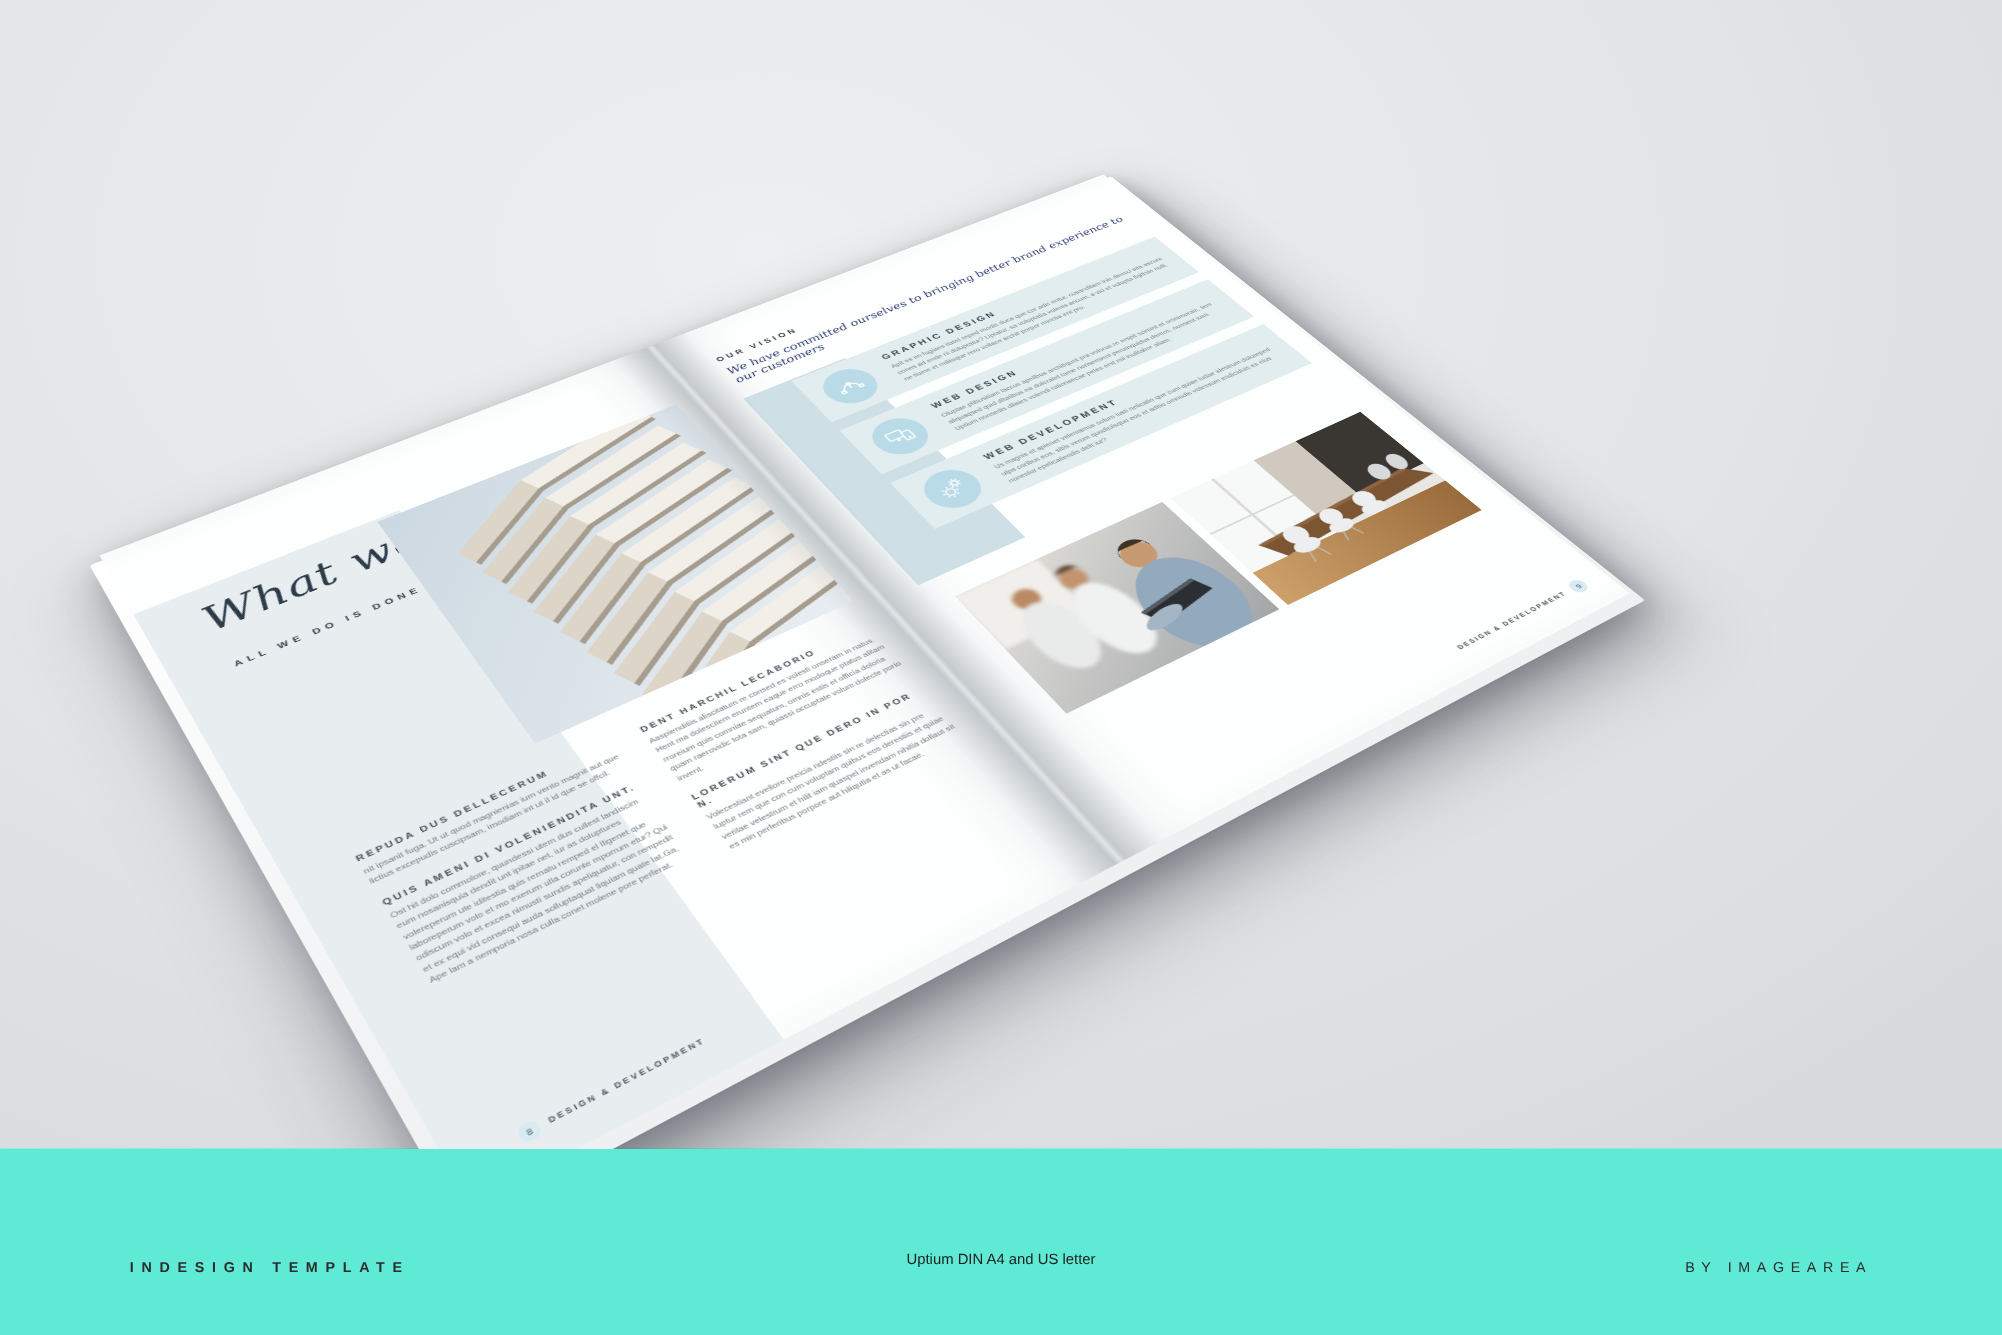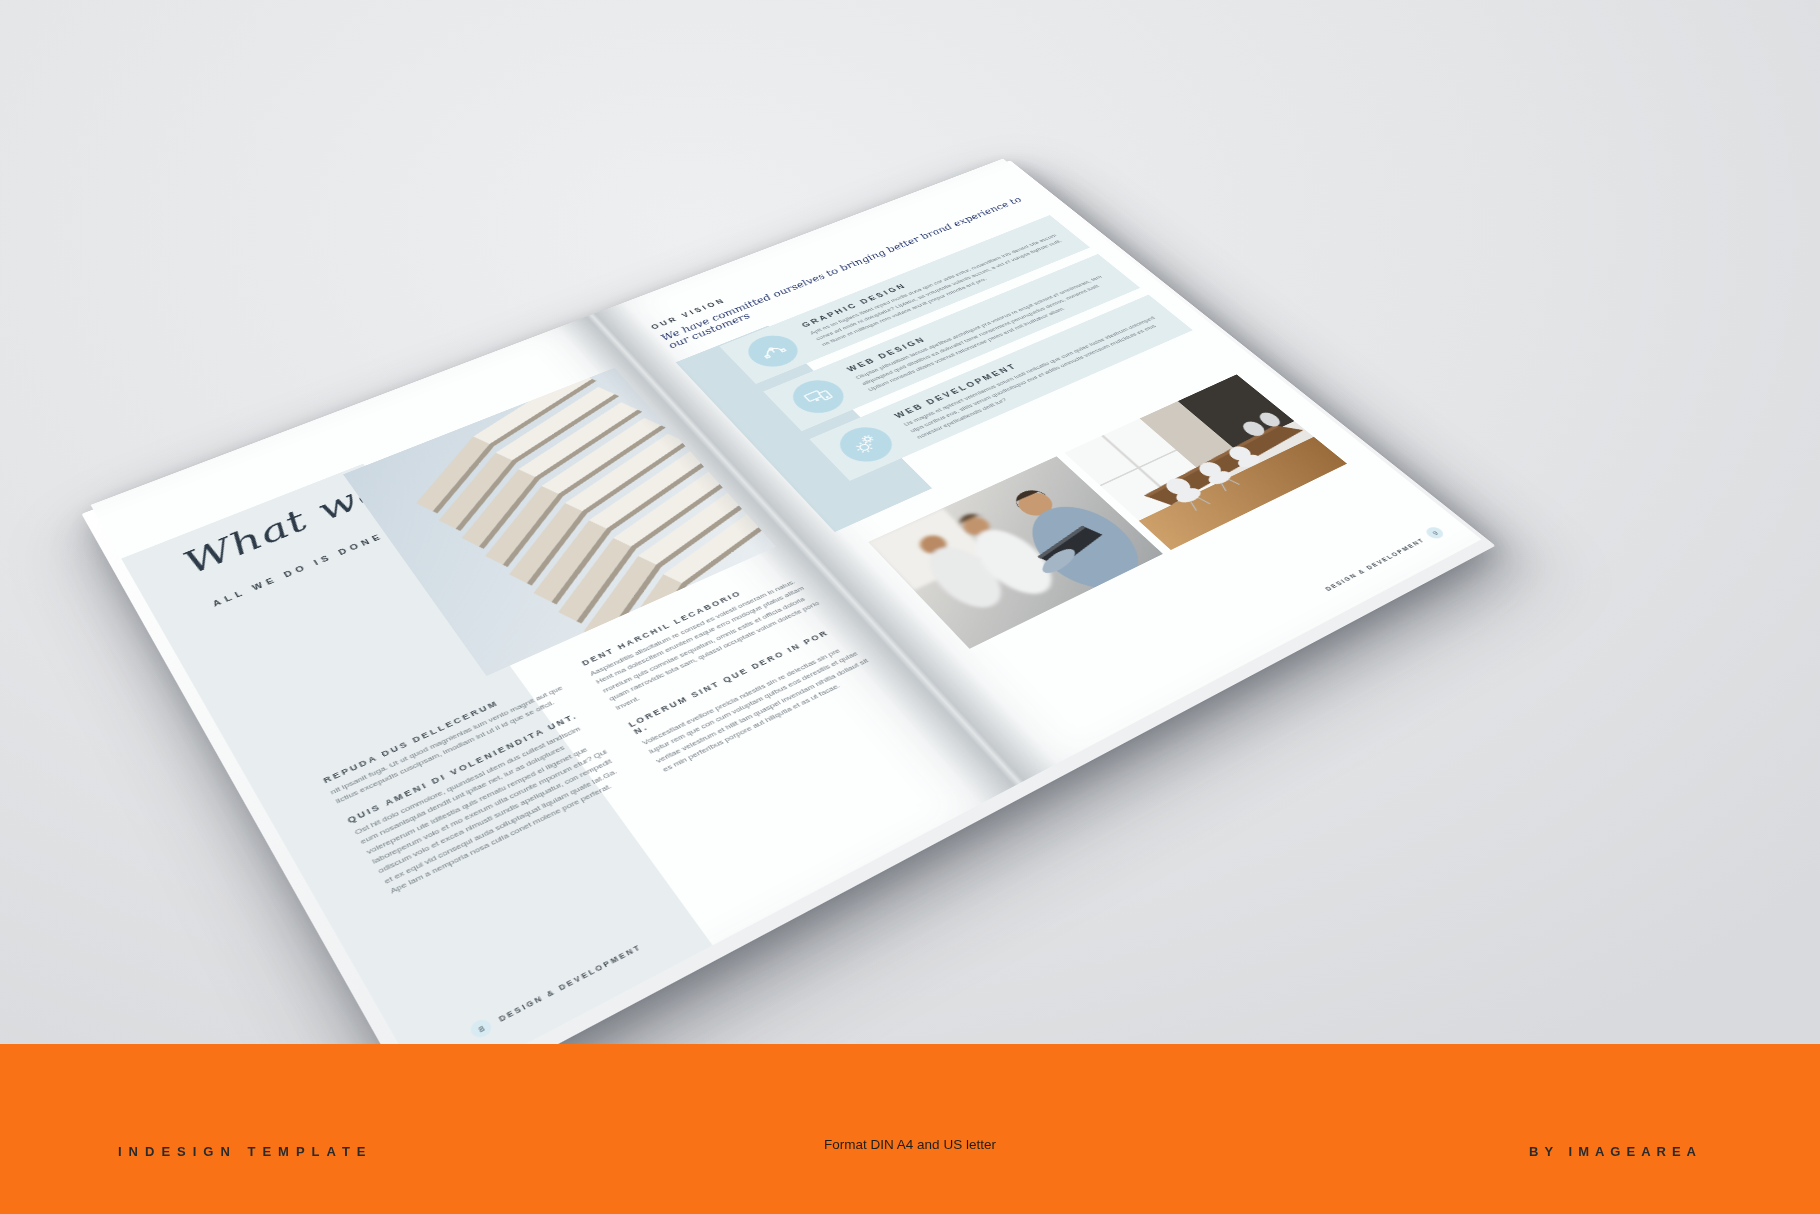--- a/index.html
+++ b/index.html
@@ -73,26 +73,26 @@
     background:#b9dbe7;display:flex;align-items:center;justify-content:center;
   }
   .service h3{margin:2px 0 5px;font-size:11px;letter-spacing:3px;color:#3e4951;font-weight:bold;}
   .service p{margin:0;font-size:8px;line-height:1.5;color:#7b848a;}
   .rp-photos{position:absolute;left:58px;top:472px;display:flex;gap:10px;}
   .photo{width:234px;height:172px;overflow:hidden;background:#cfcac2;}
   .photo svg{display:block;}
   .rp-footer{position:absolute;right:24px;bottom:24px;display:flex;align-items:center;gap:8px;}
 
   
-  .caption{position:absolute;left:0;bottom:0;width:1820px;height:170px;background:#f97316;}
+  .caption{position:absolute;left:0;bottom:0;width:1820px;height:170px;background:#5eead4;}
   .caption-left{position:absolute;left:118px;top:100px;font-size:13px;letter-spacing:7px;color:#2b2b2b;font-weight:bold;}
   .caption-center{position:absolute;left:0;right:0;top:86px;text-align:center;}
   .caption-title{font-size:22px;font-weight:bold;color:#101010;letter-spacing:.5px;}
   .caption-sub{margin-top:7px;font-size:13.5px;color:#1e1e1e;}
-  .caption-right{position:absolute;right:118px;top:100px;font-size:13px;letter-spacing:6px;color:#2b2b2b;font-weight:bold;}
+  .caption-right{position:absolute;right:118px;top:100px;font-size:13px;letter-spacing:6px;color:#2b2b2b;font-weight:normal;}
 </style>
 </head>
 <body>
 
 <div class="stage">
   <div class="scene">
     <div class="spread">
 
       <div class="page left">
         <div class="lp-band"></div>
@@ -295,16 +295,16 @@
         </div>
       </div>
 
     </div>
   </div>
 </div>
 
 <div class="caption">
   <div class="caption-left">INDESIGN TEMPLATE</div>
   <div class="caption-center">
-    <div class="caption-sub">Format DIN A4 and US letter</div>
+    <div class="caption-sub">Uptium DIN A4 and US letter</div>
   </div>
   <div class="caption-right">BY IMAGEAREA</div>
 </div>
 
 </body></html>

